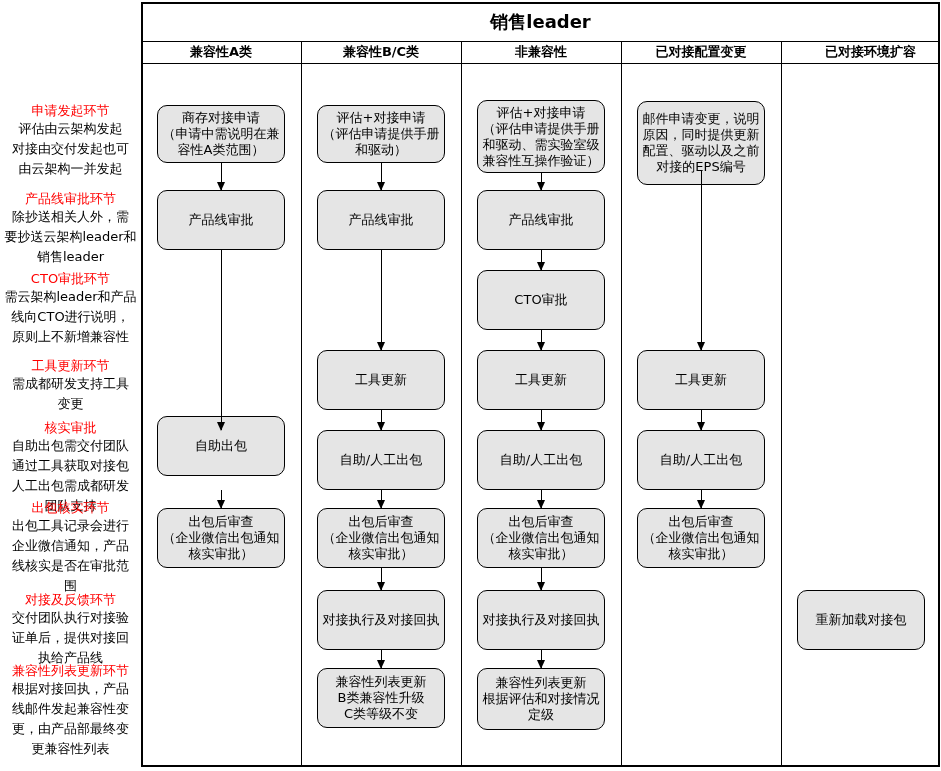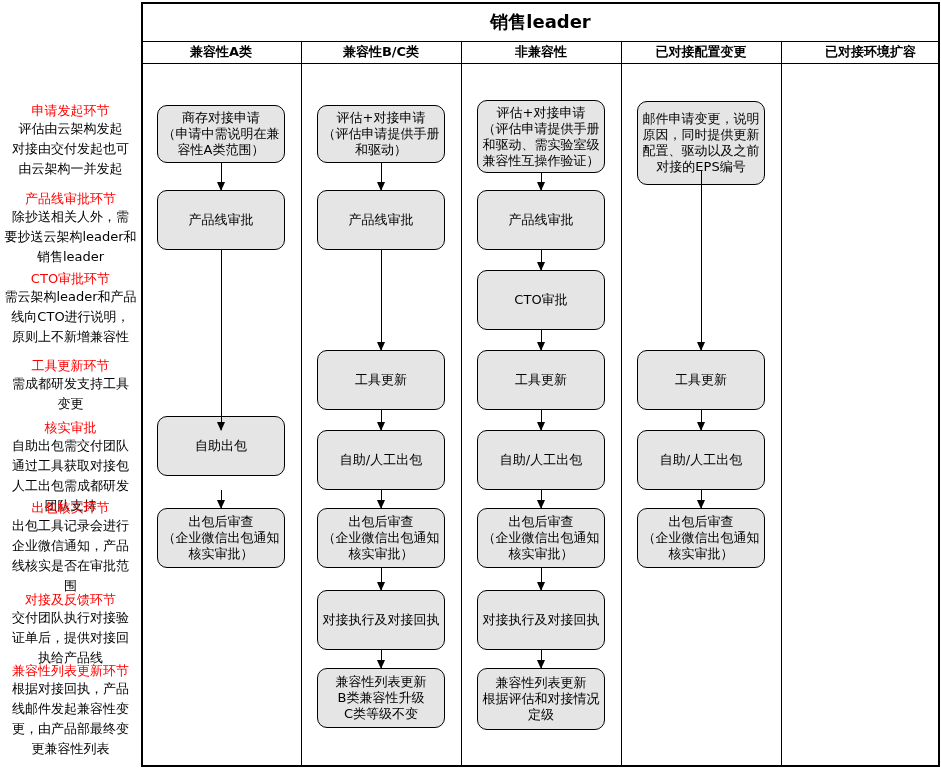--- a/index.html
+++ b/index.html
@@ -167,14 +167,15 @@
 对接的EPS编号</div>
   <div class="node" style="left:637px; top:350px; height:60px">工具更新</div>
   <div class="node" style="left:637px; top:430px; height:60px">自助/人工出包</div>
   <div class="node" style="left:637px; top:508px; height:60px">出包后审查
 （企业微信出包通知
 核实审批）</div>
   <div class="arrow" style="left:701px; top:170px; height:180px"></div>
   <div class="arrow" style="left:701px; top:410px; height:20px"></div>
   <div class="arrow" style="left:701px; top:490px; height:18px"></div>
 
+  <div class="node" style="left:797px; top:590px; height:60px">重新加载对接包</div>
 
 </div>
 
 </body></html>

